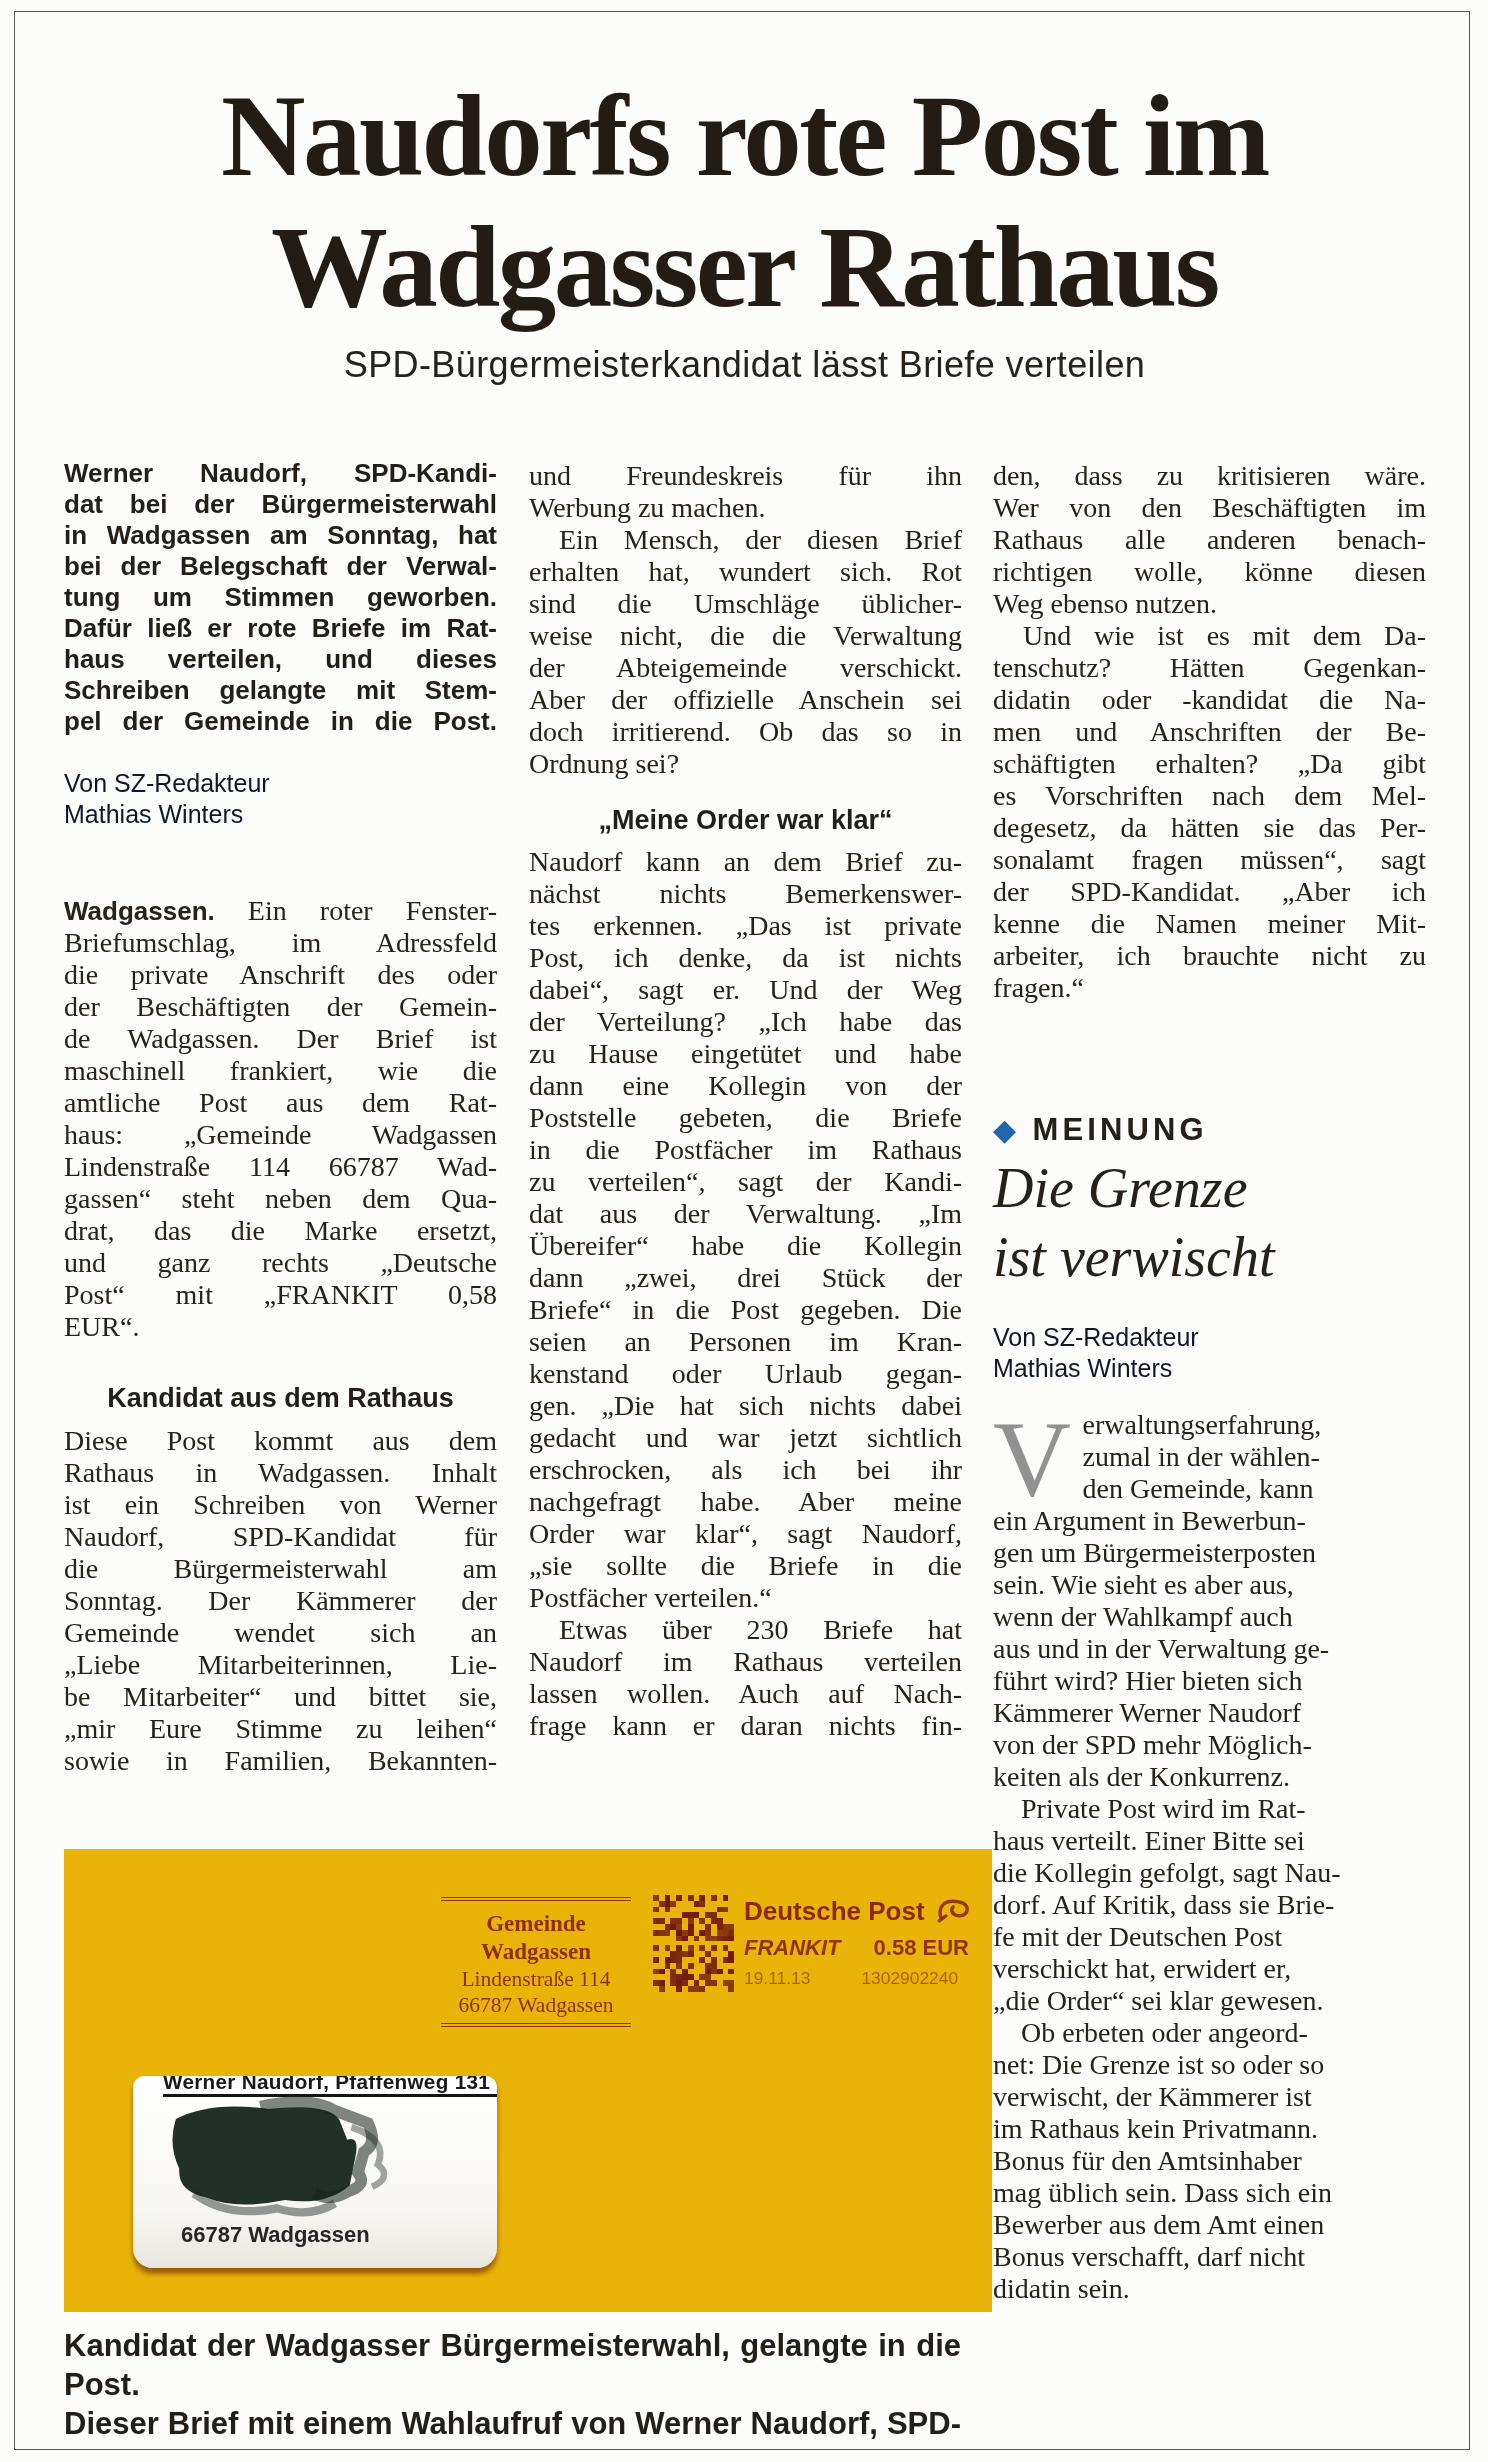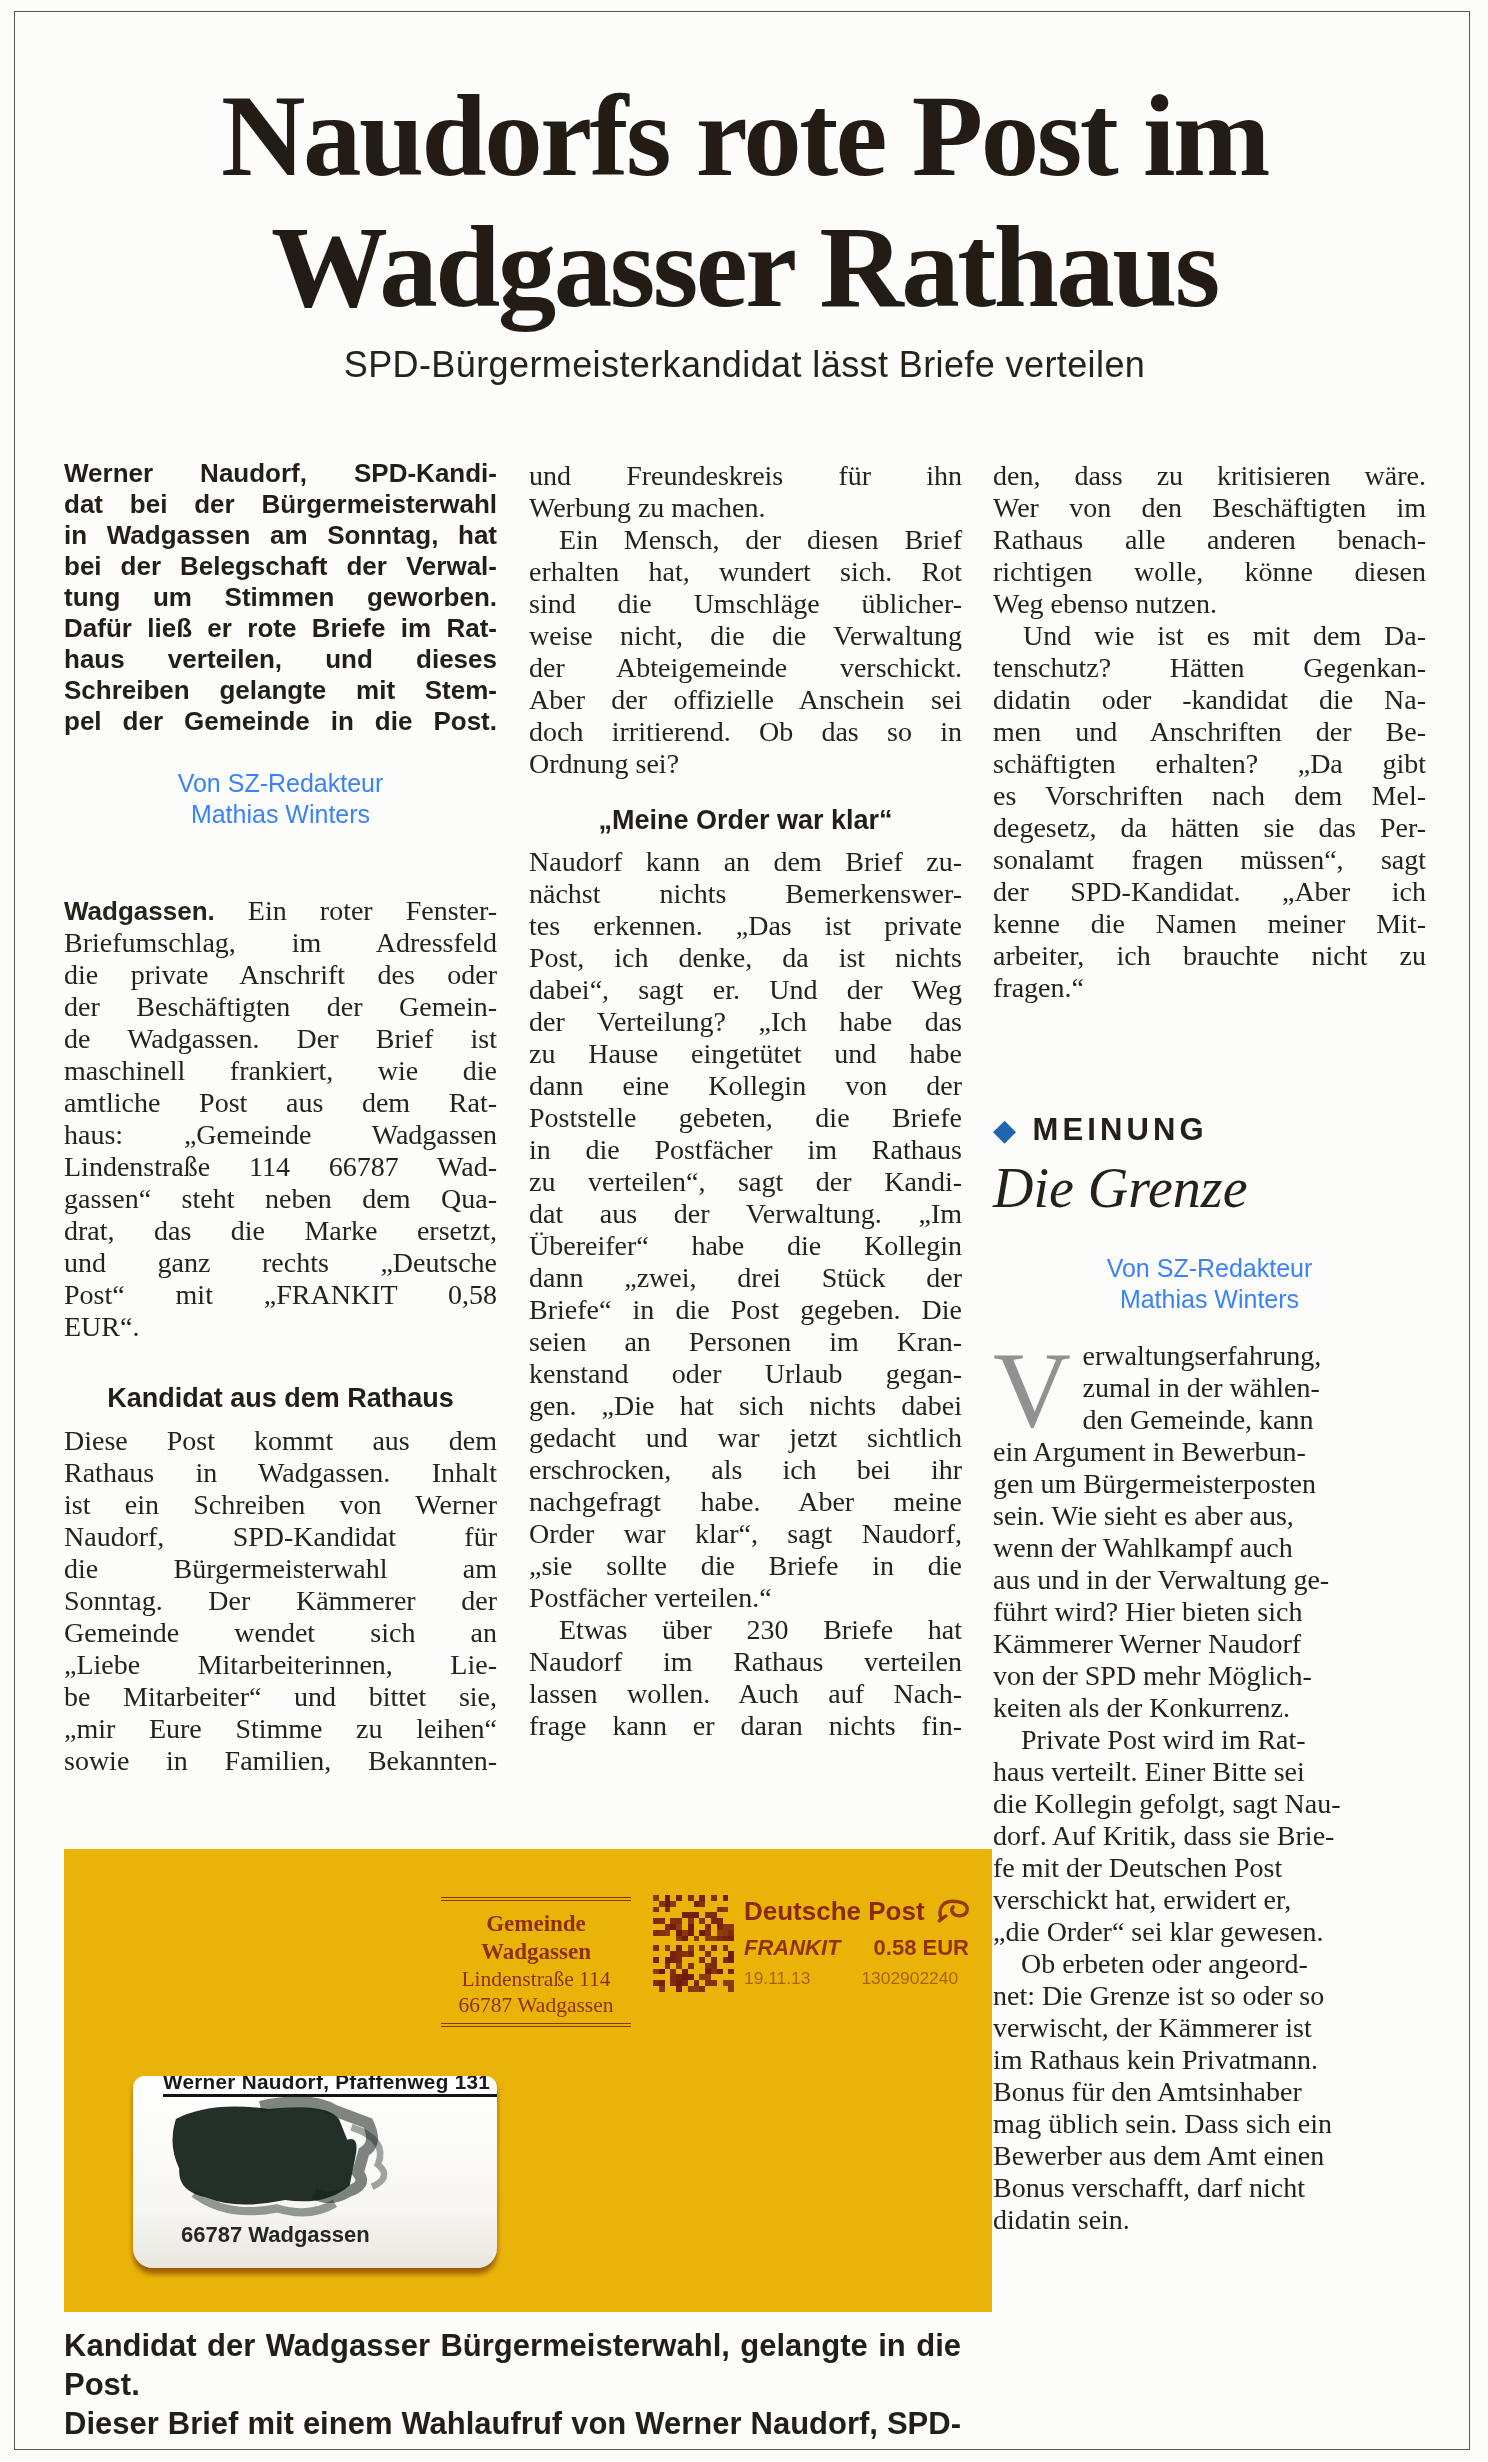--- a/index.html
+++ b/index.html
@@ -31,21 +31,21 @@
   #col3{left:993px;width:433px;}
 
   .bl{text-align:justify;text-align-last:justify;}
   .bl.last{text-align-last:left;}
   .bl.ind{text-indent:30px;}
 
   #lead-lines{margin-top:3.3px;}
   #lead-lines .bl{font:700 26px/31px "Liberation Sans",sans-serif;color:#231e17;}
 
   .byline{margin-top:31px;}
-  .byline div{font:400 25px/31px "Liberation Sans",sans-serif;color:#3b82f6;text-align:center;}
+  .byline div{font:400 25px/31px "Liberation Sans",sans-serif;color:#0f172a;}
 
   #col1-body{margin-top:65px;}
   #col2-body{margin-top:5px;}
   #col3-body{margin-top:5px;}
   #col1-body .bl,#col2-body .bl,#col3-body .bl{
     font:400 28px/32px "Liberation Serif",serif;color:#27221a;
   }
   #col1-body .bl b,.colsub{font-family:"Liberation Sans",sans-serif;}
   #col1-body .bl b{font-size:26px;}
   .colsub{
@@ -231,20 +231,21 @@
       <div class="bl">kenne die Namen meiner Mit-</div>
       <div class="bl">arbeiter, ich brauchte nicht zu</div>
       <div class="bl last">fragen.“</div>
     </div>
   <div class="kicker">
     <span class="diamond">◆</span>
     <span class="kicker-label">MEINUNG</span>
   </div>
   <div class="op-title">
     <div>Die Grenze</div>
+    <div>ist verwischt</div>
   </div>
   <div class="byline op-byline">
     <div>Von SZ-Redakteur</div>
     <div>Mathias Winters</div>
   </div>
   <div id="op-lines">
     <span class="dropcap">V</span>
   <div class="ol">erwaltungserfahrung,</div>
       <div class="ol">zumal in der wählen-</div>
       <div class="ol">den Gemeinde, kann</div>

